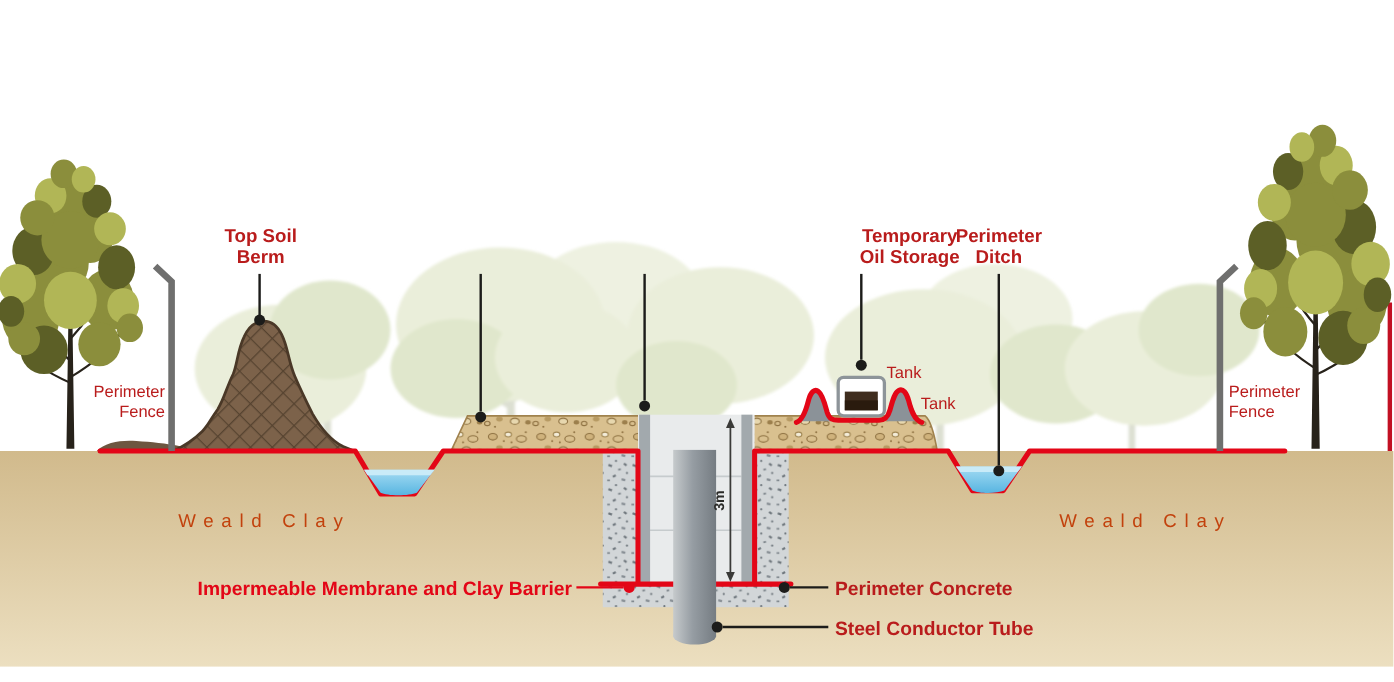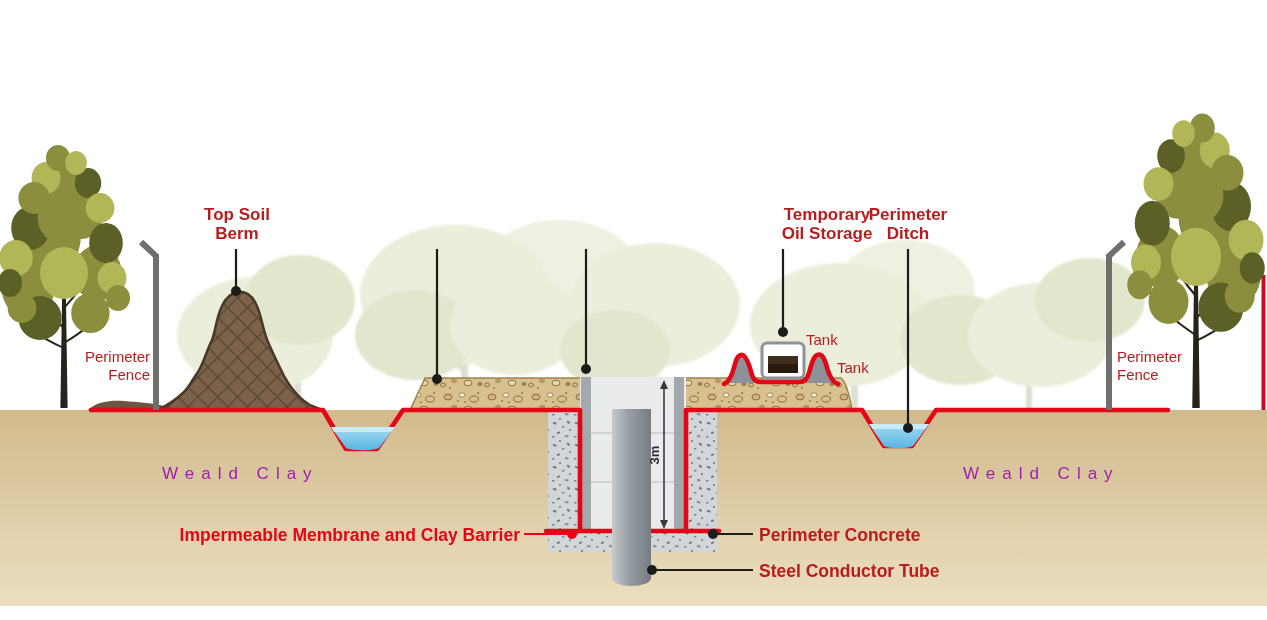--- a/index.html
+++ b/index.html
@@ -5,21 +5,21 @@
   html,body{margin:0;padding:0;background:#ffffff;}
   #stage{position:relative;width:1267px;height:620px;background:#ffffff;overflow:hidden;
          font-family:"Liberation Sans","DejaVu Sans",sans-serif;}
   #art{position:absolute;left:0;top:0;}
   .lbl{position:absolute;color:#b91c1c;}
   .callout{transform:translateX(-50%);text-align:center;font-weight:700;font-size:17px;line-height:19px;}
   .callout div{white-space:nowrap;}
   .small{font-weight:400;font-size:15px;line-height:18px;white-space:nowrap;}
   .fence-l{text-align:right;}
   .fence-r{text-align:left;}
-  .weald{font-weight:400;font-size:17px;letter-spacing:7px;color:#a21caf;white-space:nowrap;}
+  .weald{font-weight:400;font-size:17px;letter-spacing:7px;color:#c2410c;white-space:nowrap;}
   .bottomlbl{font-weight:700;font-size:17.5px;white-space:nowrap;}
   .red{color:#e30617;}
   .rightal{text-align:right;}
   .dim3m{font-weight:700;font-size:13px;color:#2b2b29;transform:translate(-50%,-50%) rotate(-90deg);white-space:nowrap;}
 </style>
 </head>
 <body>
 
 <div id="stage">
 

